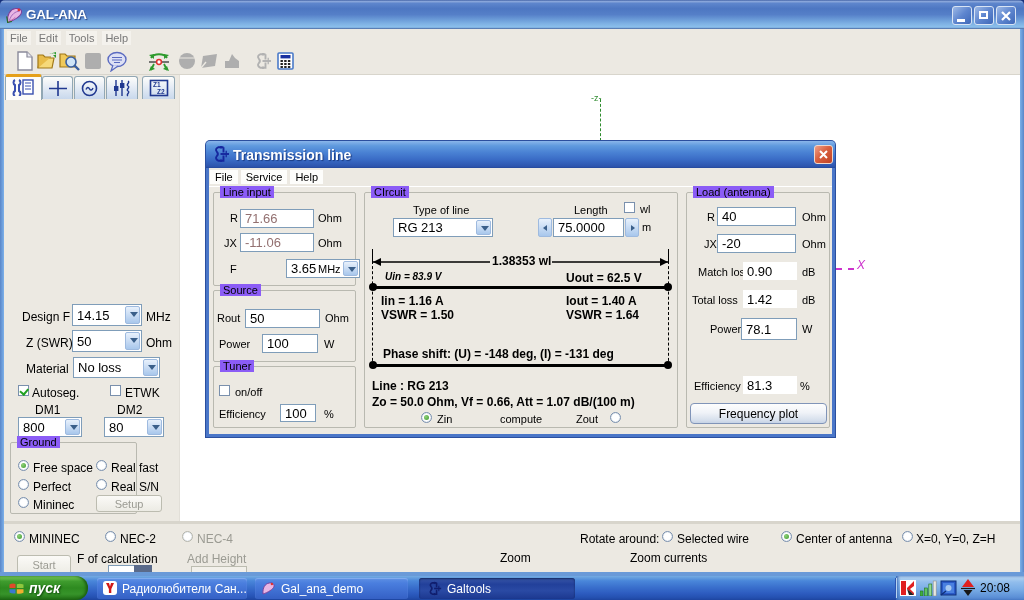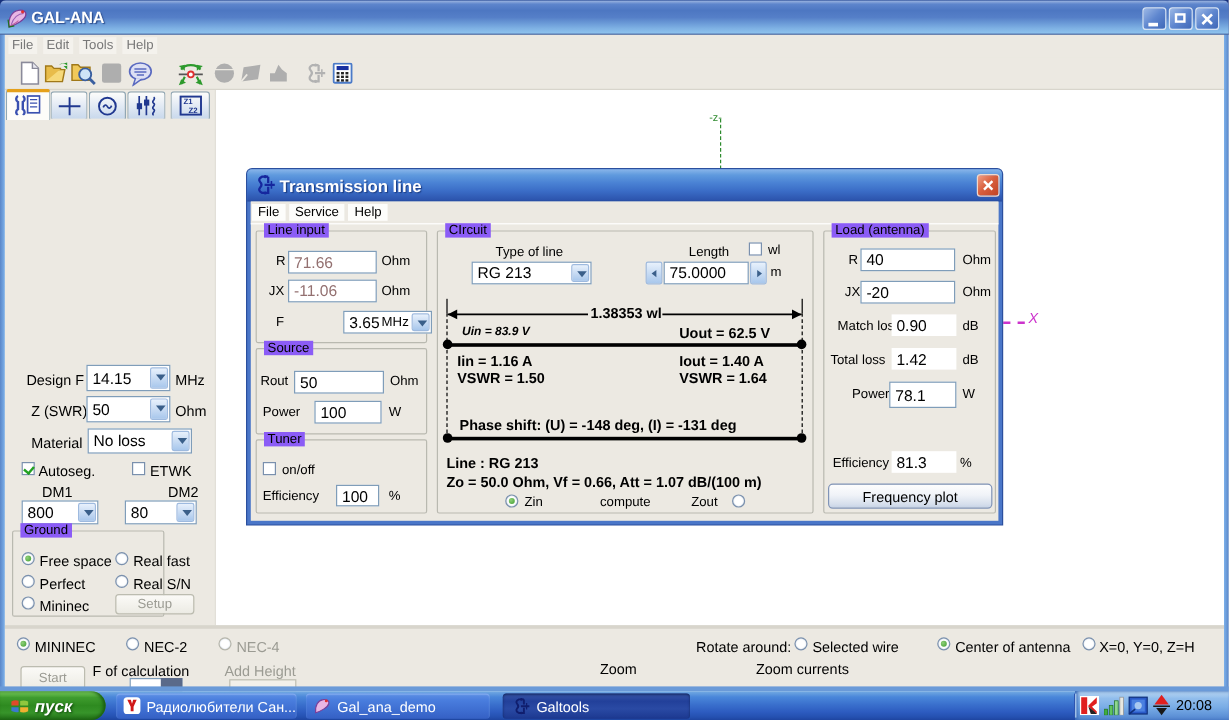--- a/index.html
+++ b/index.html
@@ -193,21 +193,21 @@
 
     <div class="lbl" style="left:26px;top:362px;">Material</div>
     <div class="inp" style="left:73px;top:357px;width:87px;height:21px;">No loss<div class="cb-btn"></div></div>
 
     <div class="chk on" style="left:18px;top:385px;"></div>
     <div class="lbl" style="left:32px;top:386px;">Autoseg.</div>
     <div class="chk" style="left:110px;top:385px;"></div>
     <div class="lbl" style="left:125px;top:386px;">ETWK</div>
 
     <div class="lbl" style="left:35px;top:403px;">DM1</div>
-    <div class="lbl" style="left:117px;top:403px;margin-left:23px;">DM2</div>
+    <div class="lbl" style="left:117px;top:403px;">DM2</div>
     <div class="inp" style="left:18px;top:417px;width:64px;height:20px;">800<div class="cb-btn"></div></div>
     <div class="inp" style="left:104px;top:417px;width:60px;height:20px;">80<div class="cb-btn"></div></div>
 
     <div class="grp" style="left:10px;top:442px;width:127px;height:72px;">
           <span>Ground</span>
         </div>
     <div class="radio sel" style="left:18px;top:460px;"></div>
     <div class="lbl" style="left:33px;top:461px;">Free space</div>
     <div class="radio" style="left:96px;top:460px;"></div>
     <div class="lbl" style="left:111px;top:461px;">Real fast</div>

